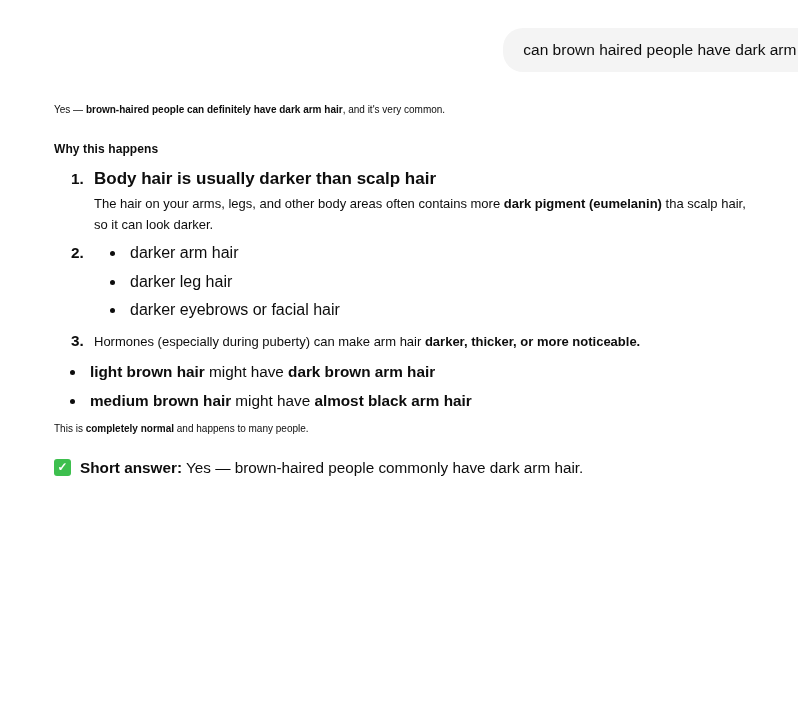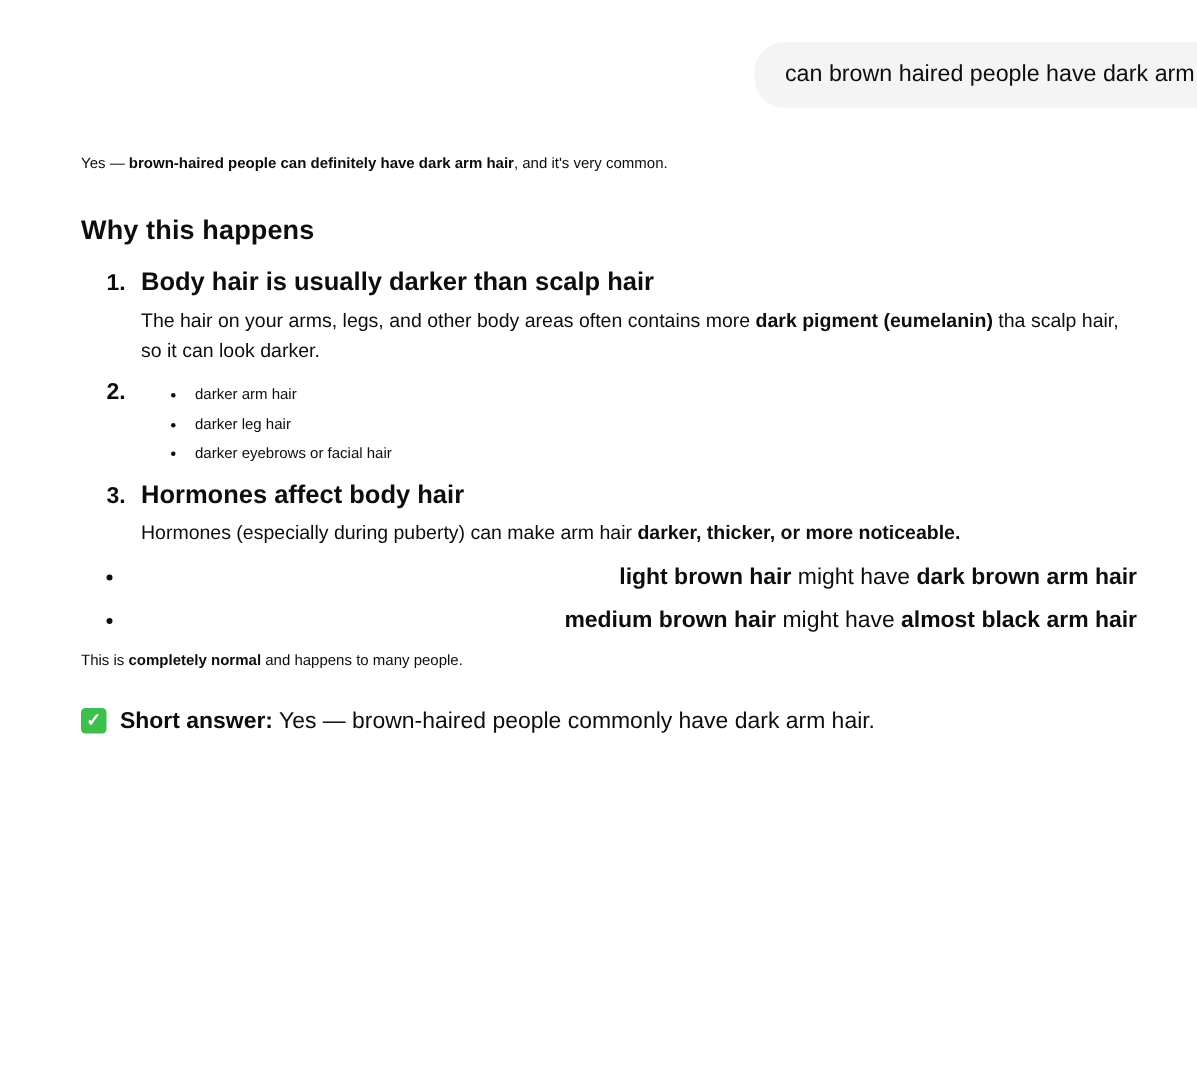--- a/index.html
+++ b/index.html
@@ -41,21 +41,21 @@
   .assistant {
     padding: 0 40px 0 54px;
     margin-top: 30px;
   }
   .para {
     margin: 0 0 6px 0;
     font-size: 10px;
     color: #0d0d0d;
   }
   h3.section {
-    font-size: 18px;
+    font-size: 12px;
     font-weight: bold;
     margin: 22px 0 8px 0;
     color: #0d0d0d;
     letter-spacing: 0.1px;
   }
   ol.numbered {
     margin: 0;
     padding-left: 34px;
     list-style-type: decimal;
   }
@@ -75,36 +75,35 @@
     margin: 2px 0 0 0;
     font-size: 13px;
   }
   ul.bullets {
     margin: 6px 0 6px 0;
     padding-left: 32px;
     list-style-type: disc;
   }
   ul.bullets > li {
     margin-bottom: 4px;
-    font-size: 10px;
+    font-size: 16px;
     padding-left: 4px;
   }
   ul.bullets > li::marker {
     color: #0d0d0d;
   }
   ul.examples {
     margin: 8px 0 8px 0;
     padding-left: 32px;
     list-style-type: disc;
   }
   ul.examples > li {
     margin-bottom: 5px;
     font-size: 15.3px;
     padding-left: 4px;
-    text-align: right;
   }
   b, strong { font-weight: bold; }
   .short-answer {
     margin-top: 20px;
     display: flex;
     align-items: flex-start;
     font-size: 15.3px;
   }
   .check {
     width: 17px;
@@ -147,21 +146,20 @@
         </div>
       </li>
       <li>
         <ul class="bullets">
           <li>darker arm hair</li>
           <li>darker leg hair</li>
           <li>darker eyebrows or facial hair</li>
         </ul>
       </li>
       <li>
-        <div class="li-title">Hormones affect body hair</div>
         <div class="li-body">
           <span>Hormones (especially during puberty) can make arm hair </span><b>darker, thicker, or more noticeable.</b>
         </div>
       </li>
     </ol>
 
 
 
     <ul class="examples">
       <li>

